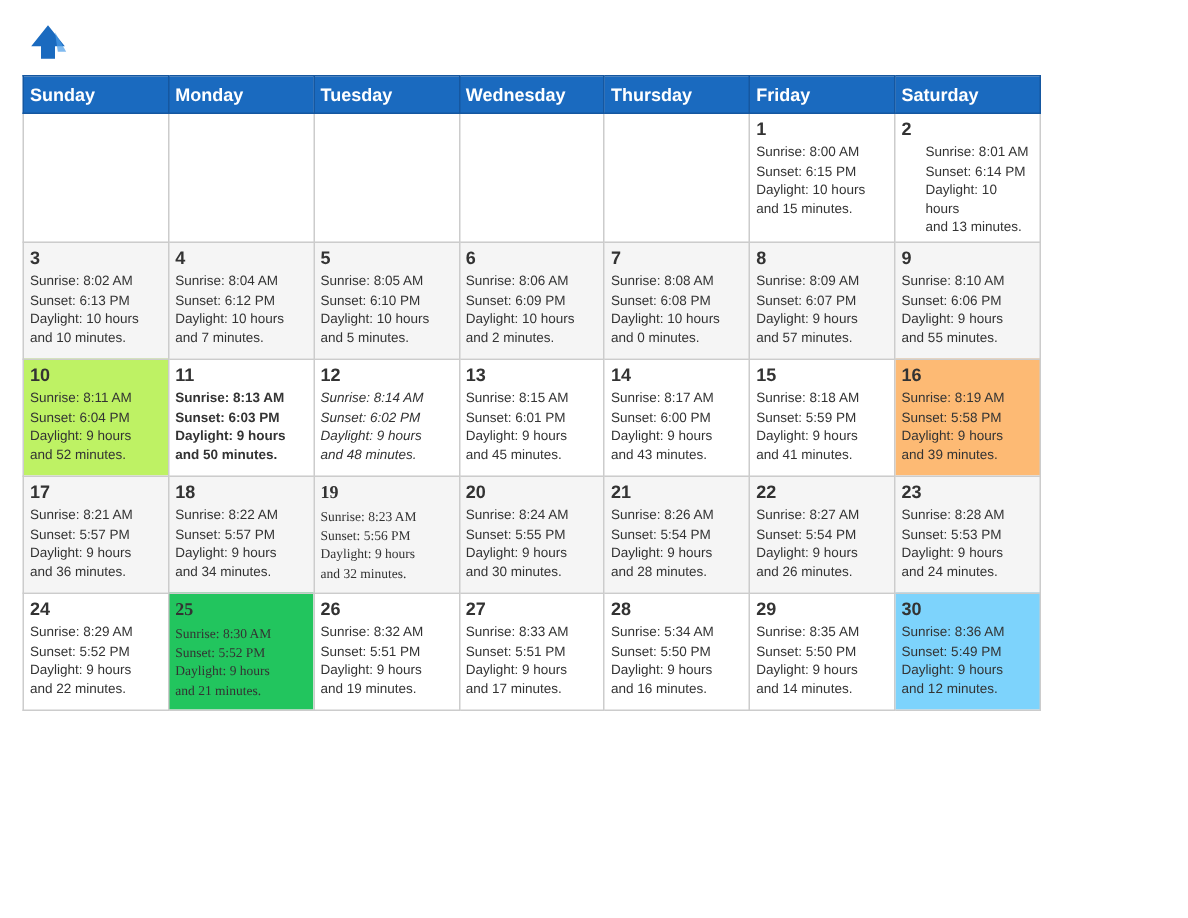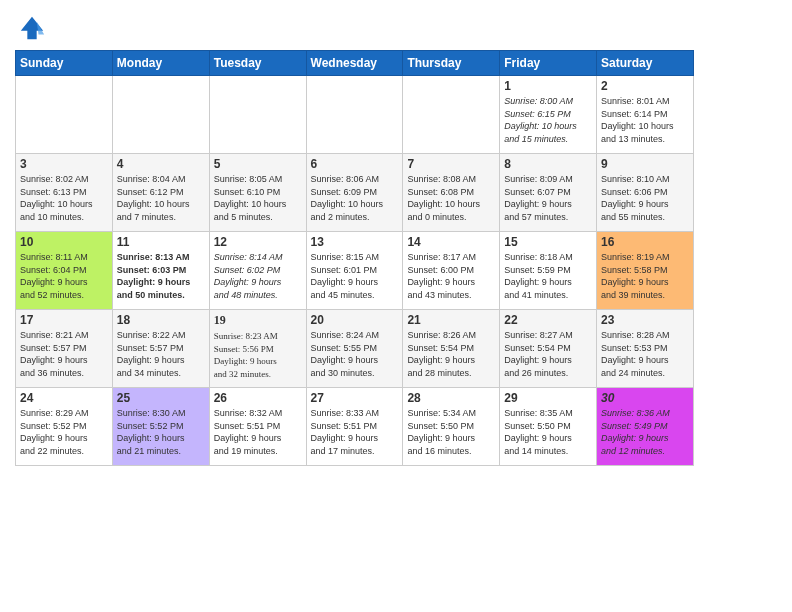--- a/index.html
+++ b/index.html
@@ -147,28 +147,28 @@
     </thead>
     <tbody id="calendar-body">
     <tr>
           <td class="empty-cell"></td>
           <td class="empty-cell"></td>
           <td class="empty-cell"></td>
           <td class="empty-cell"></td>
           <td class="empty-cell"></td>
           <td style="background: rgb(255, 255, 255);">
             <span class="day-number">1</span>
-            <div class="day-info" style="white-space: pre-line; font-style: italic;">Sunrise: 8:00 AM
+            <div class="day-info" style="white-space: pre-line;">Sunrise: 8:00 AM
 Sunset: 6:15 PM
 Daylight: 10 hours
 and 15 minutes.</div>
           </td>
           <td style="background: rgb(255, 255, 255);">
             <span class="day-number">2</span>
-            <div class="day-info" style="white-space: pre-line;">Sunrise: 8:01 AM
+            <div class="day-info" style="white-space: pre-line; margin-left: 16px;">Sunrise: 8:01 AM
 Sunset: 6:14 PM
 Daylight: 10 hours
 and 13 minutes.</div>
           </td>
         </tr>
         <tr>
           <td style="background: rgb(245, 245, 245);">
             <span class="day-number">3</span>
             <div class="day-info" style="white-space: pre-line;">Sunrise: 8:02 AM
 Sunset: 6:13 PM
@@ -321,21 +321,21 @@
           </td>
         </tr>
         <tr>
           <td style="background: rgb(255, 255, 255);">
             <span class="day-number">24</span>
             <div class="day-info" style="white-space: pre-line;">Sunrise: 8:29 AM
 Sunset: 5:52 PM
 Daylight: 9 hours
 and 22 minutes.</div>
           </td>
-          <td style="background: #c4b5fd;">
+          <td style="background: #22c55e; font-family: Liberation Serif, serif;">
             <span class="day-number">25</span>
             <div class="day-info" style="white-space: pre-line;">Sunrise: 8:30 AM
 Sunset: 5:52 PM
 Daylight: 9 hours
 and 21 minutes.</div>
           </td>
           <td style="background: rgb(255, 255, 255);">
             <span class="day-number">26</span>
             <div class="day-info" style="white-space: pre-line;">Sunrise: 8:32 AM
 Sunset: 5:51 PM
@@ -356,21 +356,21 @@
 Daylight: 9 hours
 and 16 minutes.</div>
           </td>
           <td style="background: rgb(255, 255, 255);">
             <span class="day-number">29</span>
             <div class="day-info" style="white-space: pre-line;">Sunrise: 8:35 AM
 Sunset: 5:50 PM
 Daylight: 9 hours
 and 14 minutes.</div>
           </td>
-          <td style="background: #d946ef; font-style: italic;">
+          <td style="background: #7dd3fc;">
             <span class="day-number">30</span>
             <div class="day-info" style="white-space: pre-line;">Sunrise: 8:36 AM
 Sunset: 5:49 PM
 Daylight: 9 hours
 and 12 minutes.</div>
           </td>
         </tr>
       </tbody>
   </table>
 </div>

